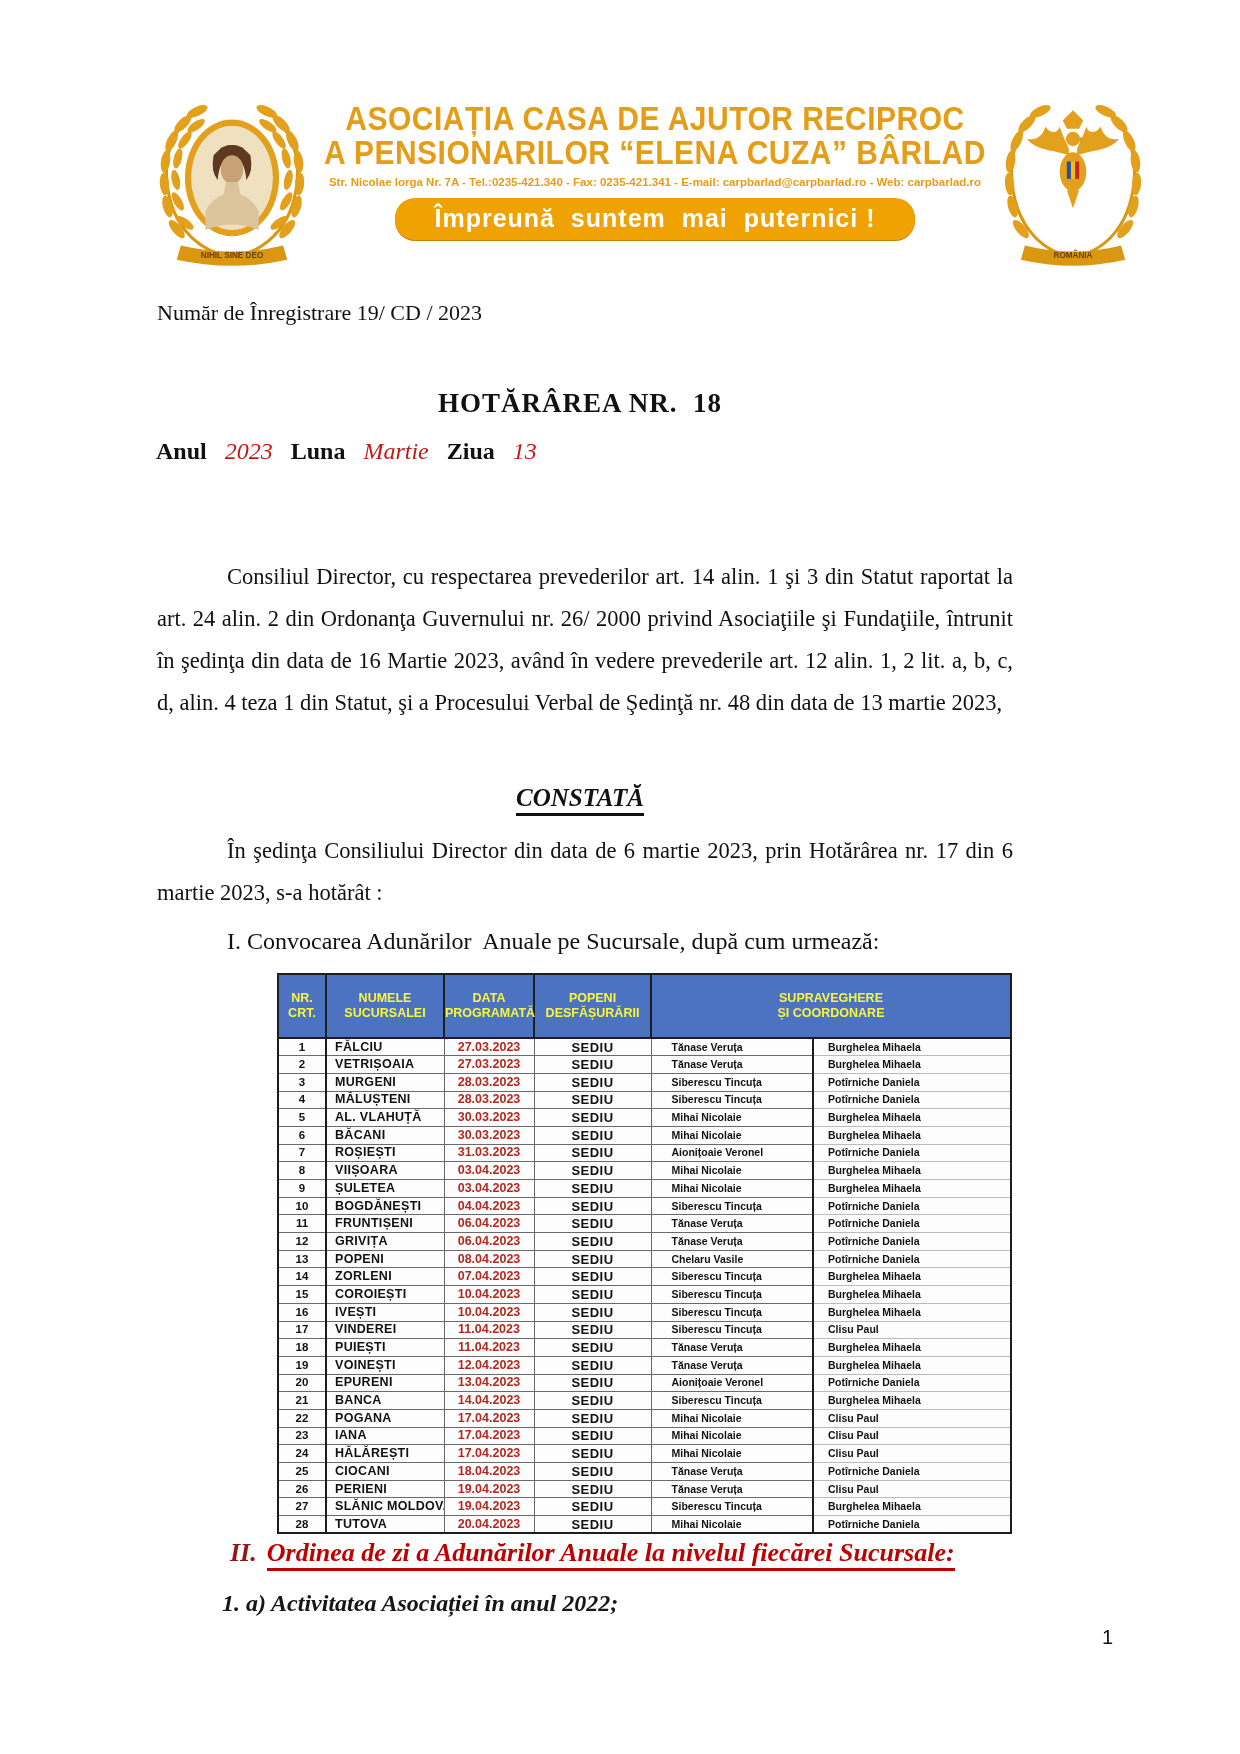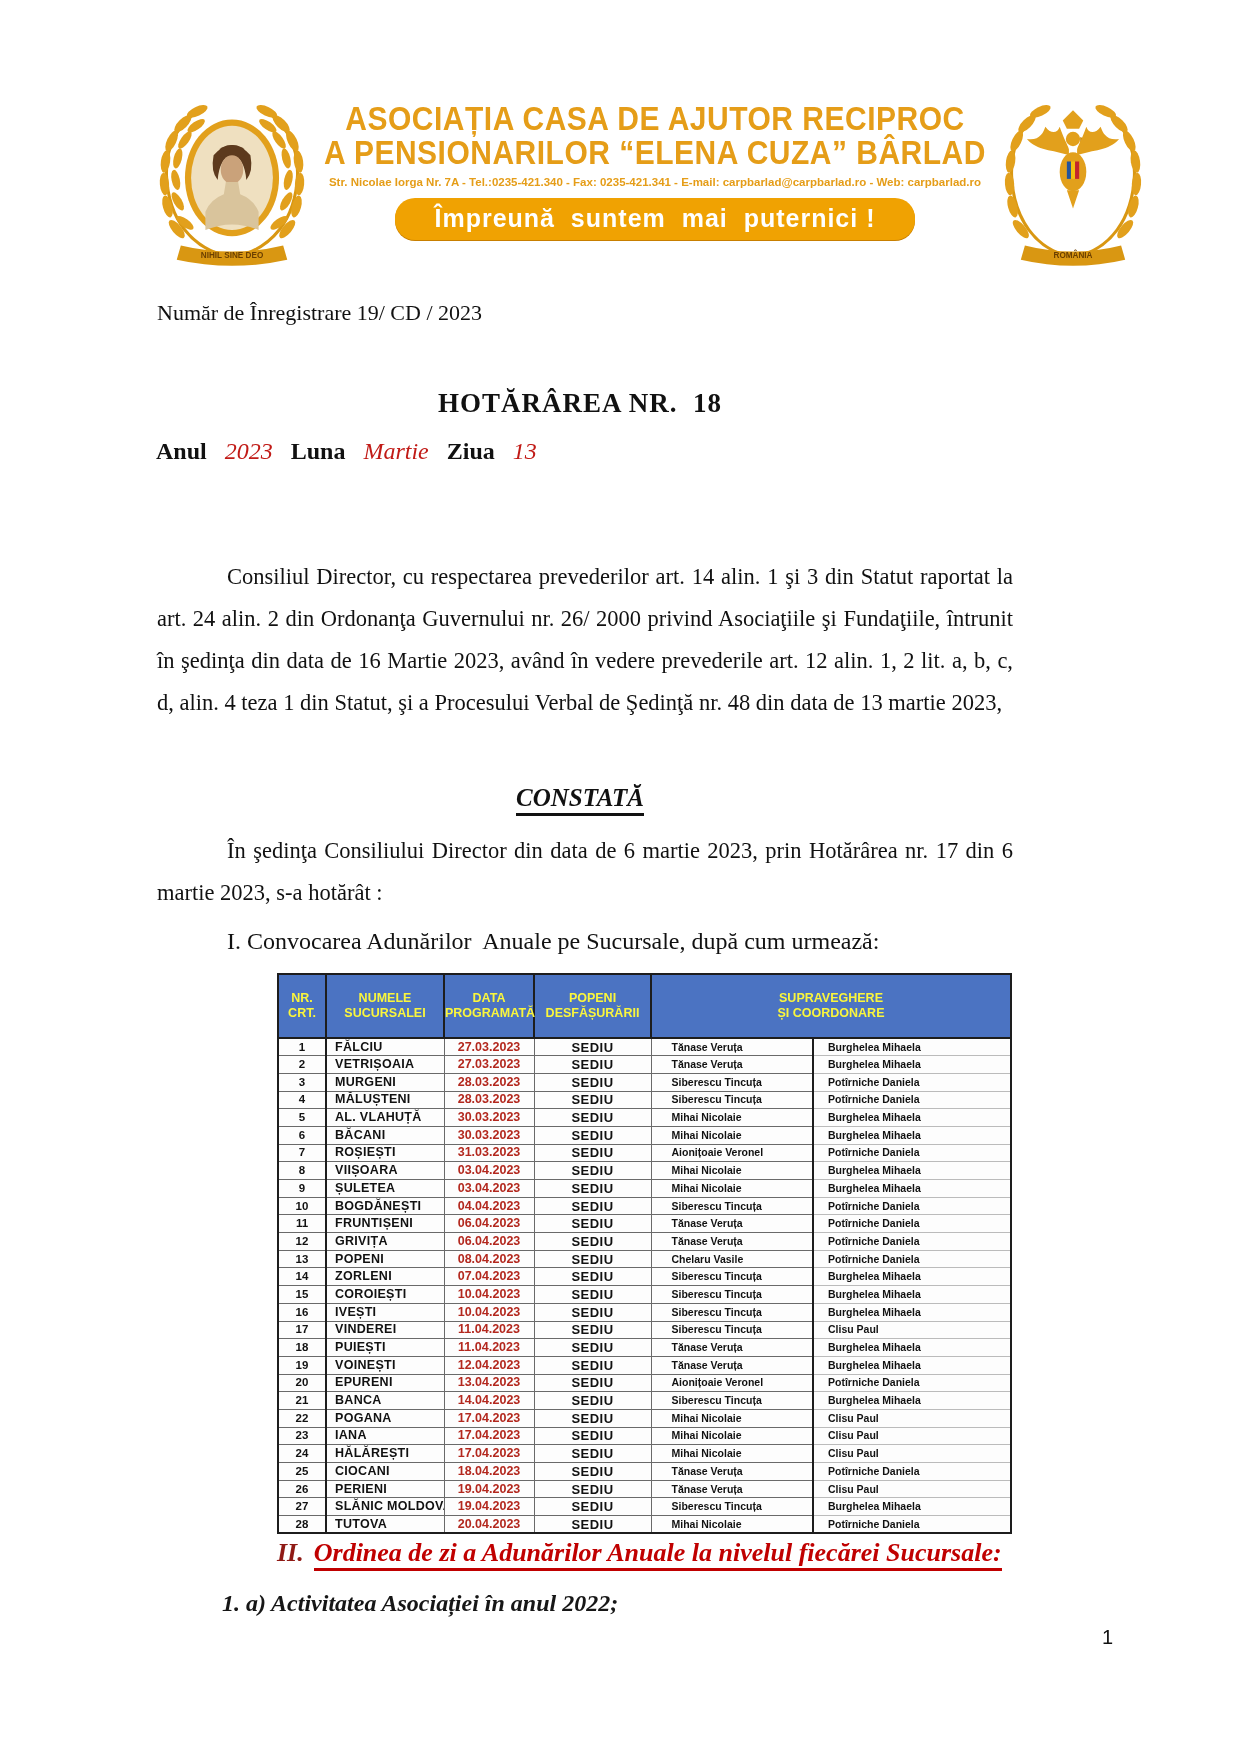--- a/index.html
+++ b/index.html
@@ -42,21 +42,21 @@
   .sucursale-table tbody tr td.c-name { font-size:12.5px; font-weight:700; letter-spacing:0.3px; padding-left:8px; }
   .sucursale-table tbody tr td.c-date { text-align:center; font-size:12.5px; font-weight:700; color:#B3281E; }
   .sucursale-table tbody tr td.c-place { text-align:center; font-size:13px; font-weight:700; letter-spacing:0.5px; }
   .sucursale-table tbody tr td.c-supervisor { font-size:10.5px; font-weight:700; padding-left:20px; border-right:2px solid #1d1d1d; }
   .sucursale-table tbody tr td.c-coordinator { font-size:10.5px; font-weight:700; padding-left:14px; border-left:1px dashed #9a9a9a; border-top:1px solid #bbb; border-bottom:1px solid #bbb; border-right:2px solid #1d1d1d; }
   .sucursale-table tbody td.c-nr, .sucursale-table tbody td.c-name { border-left:2px solid #1d1d1d; }
   .sucursale-table tbody td.c-nr { border-left:2px solid #1d1d1d; }
   .sucursale-table tbody tr:last-child td { border-bottom:2px solid #1d1d1d; }
 
   
-  .item2 { position:absolute; top:1538px; left:230px; font-size:26px; font-weight:700; font-style:italic; font-family:"Liberation Serif", serif;margin-left:47px; }
+  .item2 { position:absolute; top:1538px; left:230px; font-size:26px; font-weight:700; font-style:italic; font-family:"Liberation Serif", serif; }
   .item2 .prefix { color:#8F1A15; margin-right:10px; }
   .item2 .underl { color:#C00000; border-bottom:3px solid #C00000; padding-bottom:1px; }
   .item2a { position:absolute; top:1590px; left:222px; font-size:24px; font-weight:700; font-style:italic; color:#161616; }
   .page-number { position:absolute; top:1626px; left:1102px; font-size:20px; font-family:"Liberation Sans", sans-serif; }
 
   .ribbon-text { font-family:"Liberation Sans", sans-serif; font-weight:700; }
 </style>
 </head>
 <body>
 

